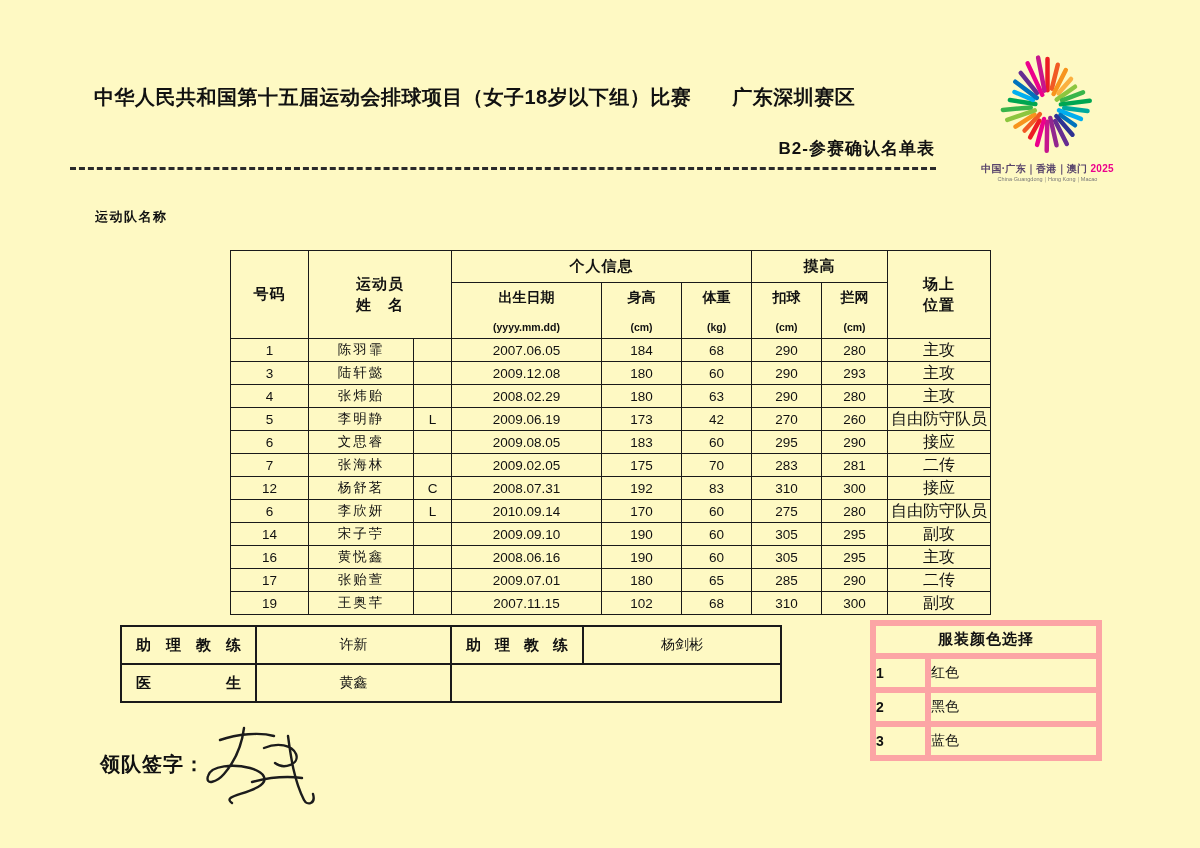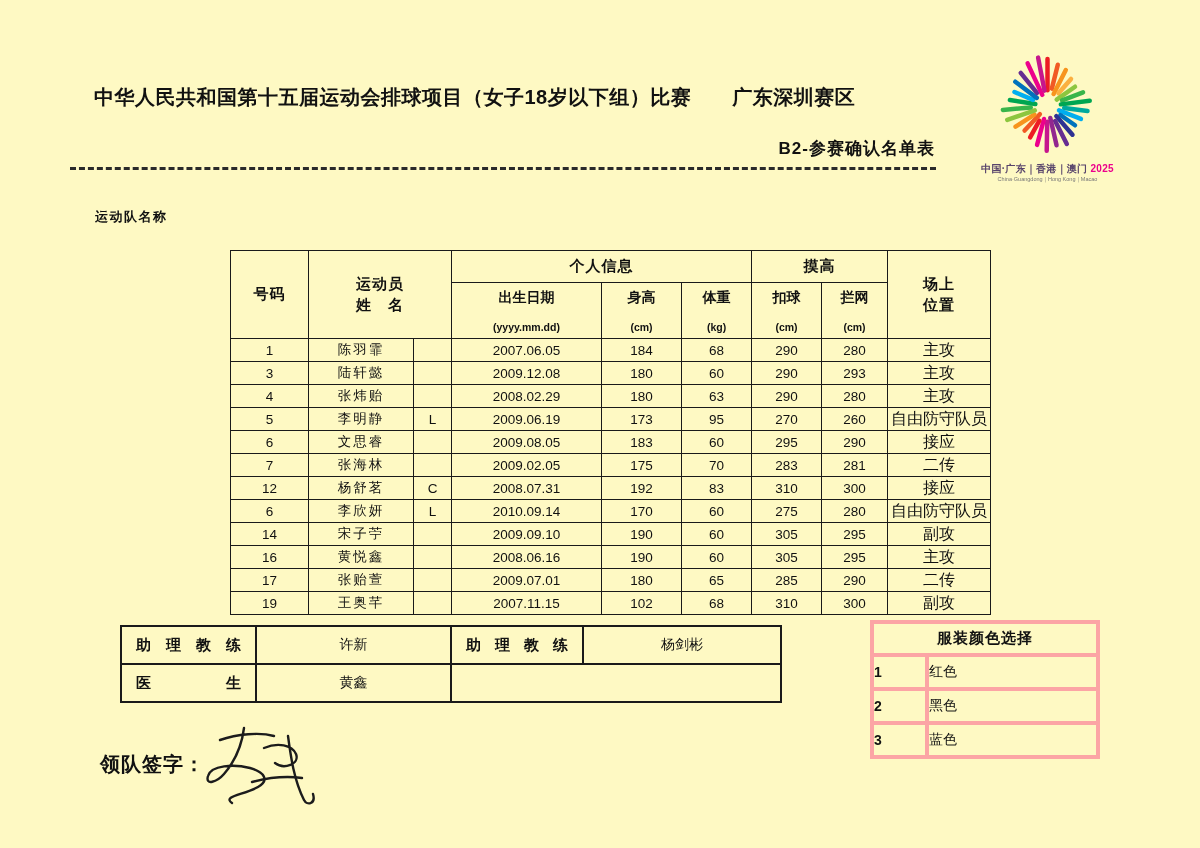--- a/index.html
+++ b/index.html
@@ -34,21 +34,21 @@
   .staff { position:absolute; left:120px; top:625px; width:660px; }
   .staff td { border:2px solid #1a1a1a; height:38px; vertical-align:middle; font-size:14px; text-align:center; }
   .staff td.slabel { font-weight:bold; font-size:15px; }
   .just { text-align:justify; text-align-last:justify; padding:0 14px; }
 
   .sig-label { position:absolute; left:100px; top:751px; font-size:20px; font-weight:bold; letter-spacing:1px; }
   .signature { position:absolute; left:192px; top:718px; }
 
   
   .uniform { position:absolute; left:870px; top:620px; width:226px; }
-  .uniform th, .uniform td { border:4px solid #fca5a5; vertical-align:middle; }
+  .uniform th, .uniform td { border:6px solid #fca5a5; vertical-align:middle; }
   .uniform th { height:33px; font-size:15px; font-weight:bold; letter-spacing:1px; }
   .uniform td { height:34px; font-size:14px; }
   .uniform td.idx { font-weight:bold; }
 
   
   .logo { position:absolute; left:980px; top:50px; width:135px; text-align:center; }
   .logo-caption { font-size:10px; font-weight:bold; color:#58446b; letter-spacing:0.3px; margin-top:-4px; white-space:nowrap; }
   .logo-year { color:#ec008c; }
   .logo-caption-en { font-size:5.5px; color:#777; white-space:nowrap; }
 </style>
@@ -180,21 +180,21 @@
           <td>290</td>
           <td>280</td>
           <td class="pos">主攻</td>
         </tr>
       <tr>
           <td>5</td>
           <td class="name">李明静</td>
           <td>L</td>
           <td>2009.06.19</td>
           <td>173</td>
-          <td>95</td>
+          <td>42</td>
           <td>270</td>
           <td>260</td>
           <td class="pos">自由防守队员</td>
         </tr>
       <tr>
           <td>6</td>
           <td class="name">文思睿</td>
           <td></td>
           <td>2009.08.05</td>
           <td>183</td>

